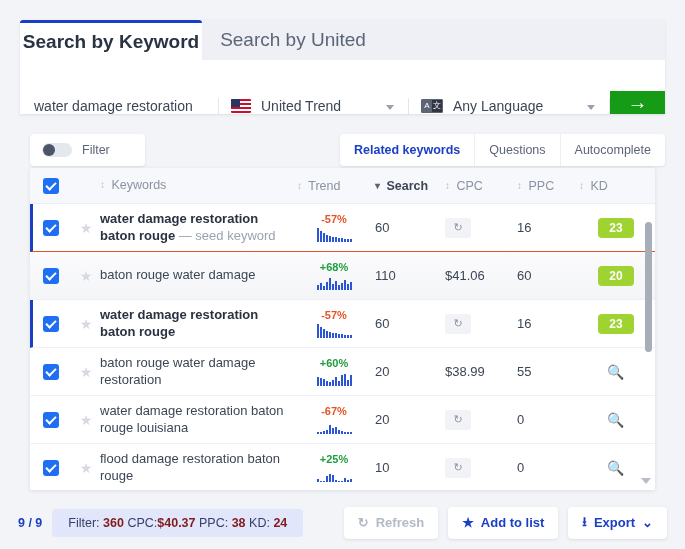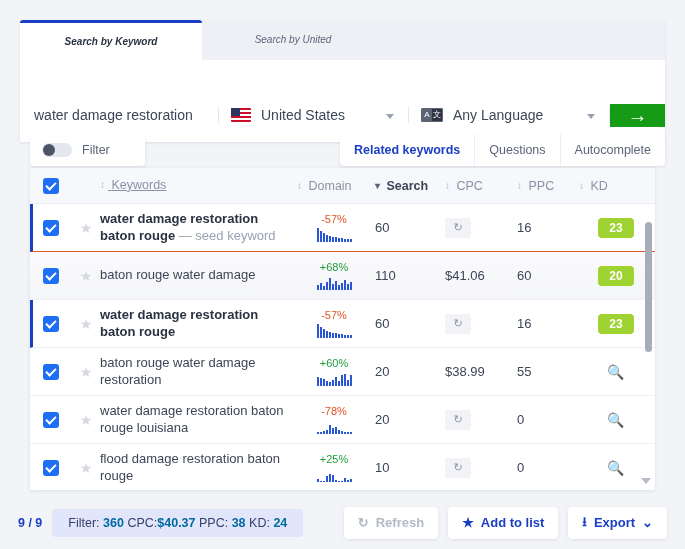--- a/index.html
+++ b/index.html
@@ -18,31 +18,31 @@
   
   .top-card {
     position: absolute; left: 20px; top: 20px;
     width: 645px; background: #fff;
     border-radius: 4px 4px 0 0;
     box-shadow: 0 1px 3px rgba(16,30,70,.10);
   }
   .tabs-row { display: flex; height: 40px; background: #eef0f5; border-radius: 4px 4px 0 0; }
   .tab {
     flex: 0 0 182px; height: 40px; line-height: 40px;
-    text-align: center; font-size: 10px; color: #5c6577;
-    cursor: pointer; background: #eef0f5; font-style: italic;
+    text-align: center; font-size: 19px; color: #5c6577;
+    cursor: pointer; background: #eef0f5;
   }
   .tab.active {
     background: #fff; color: #2a3342; font-weight: bold;
     border-top: 3px solid #1a3fc4; line-height: 37px;
     border-radius: 3px 3px 0 0;
   }
   .tab-filler { flex: 1 1 auto; background: #eef0f5; }
 
-  .search-row { display: flex; height: 54px; align-items: center; background: #fff; margin-top: 28px; }
+  .search-row { display: flex; height: 54px; align-items: flex-end; background: #fff; }
   .kw-input {
     flex: 0 0 199px; display: flex; align-items: center;
     padding: 0 14px; font-size: 14px; color: #3c4656;
     border-right: 1px solid #e3e6ec;
     white-space: nowrap; overflow: hidden;
   }
   .selector {
     display: flex; align-items: center; gap: 10px;
     padding: 0 12px; border-right: 1px solid #e3e6ec;
     font-size: 14px; color: #3c4656; cursor: pointer;
@@ -145,21 +145,21 @@
 
   .c-check { flex: 0 0 42px; display: flex; justify-content: center; }
   .c-star  { flex: 0 0 28px; display: flex; justify-content: center; }
   .c-kw    { flex: 1 1 auto; padding-right: 8px; line-height: 1.25; }
   .c-trend { flex: 0 0 74px; text-align: center; position: relative; }
   .c-search{ flex: 0 0 74px; padding-left: 4px; }
   .c-cpc   { flex: 0 0 72px; text-align: left; }
   .c-ppc   { flex: 0 0 60px; text-align: left; }
   .c-kd    { flex: 0 0 78px; text-align: center; }
 
-  .thead .c-kw { padding-left: 28px; text-decoration: underline; }
+  .thead .c-kw { padding-left: 28px; }
   .thead .c-trend, .thead .c-search, .thead .c-cpc,
   .thead .c-ppc, .thead .c-kd { text-align: left; }
   .thead .c-kd { padding-left: 2px; }
   .sort-ic {
     display: inline-block; margin-right: 3px; font-size: 10px;
     color: #b3bac6; vertical-align: 1px;
   }
   .th-active { color: #3c4656; font-weight: bold; }
   .th-active .sort-ic { color: #5c6577; }
 
@@ -170,21 +170,21 @@
   .cbx::after {
     content: ""; position: absolute; left: 5px; top: 2px;
     width: 4px; height: 8px; border: solid #fff;
     border-width: 0 2px 2px 0; transform: rotate(45deg);
   }
   .star { color: #d5d9e1; font-size: 14px; cursor: pointer; }
 
   .kw-bold { font-weight: bold; color: #2a3342; }
   .kw-seed { color: #9aa2b1; font-weight: normal; }
 
-  .trend-pct { font-size: 11px; font-weight: normal; display: block; margin-bottom: 1px; }
+  .trend-pct { font-size: 11px; font-weight: bold; display: block; margin-bottom: 1px; }
   .up { color: #1f9d3d; }
   .down { color: #e2542a; }
   .spark { display: flex; align-items: flex-end; justify-content: center; gap: 1px; height: 16px; }
   .spark i { display: block; width: 2px; background: #2a56d6; }
 
   .refresh-chip {
     width: 26px; height: 20px; border-radius: 3px; background: #f1f3f7;
     display: inline-flex; align-items: center; justify-content: center;
     color: #8a93a3; font-size: 11px; cursor: pointer;
   }
@@ -214,21 +214,21 @@
   .footer {
     position: absolute; left: 0; bottom: 0; width: 685px; height: 53px;
     background: #f2f4f7; display: flex; align-items: center; gap: 10px;
     padding: 0 18px;
   }
   .count { font-size: 12.5px; font-weight: bold; color: #1a3fc4; }
   .stats {
     background: #e2e6fb; border-radius: 4px; padding: 7px 16px;
     font-size: 12.5px; color: #35406a;
   }
-  .stats b { color: #0369a1; }
+  .stats b { color: #7f1d1d; }
   .fbtn {
     display: flex; align-items: center; gap: 7px;
     height: 32px; padding: 0 14px; background: #fff;
     border-radius: 4px; box-shadow: 0 1px 3px rgba(16,30,70,.10);
     font-size: 13px; font-weight: bold; color: #1a3fc4; cursor: pointer;
   }
   .fbtn.disabled { color: #b3bac6; }
   .fbtn .gl { font-size: 13px; }
   .spacer { flex: 1 1 auto; }
 </style>
@@ -248,21 +248,21 @@
       <div class="tab-filler"></div>
     </div>
 
     <div class="search-row">
       <div class="kw-input">
         <span>water damage restoration</span>
       </div>
 
       <div class="selector sel-country">
         <span class="flag"></span>
-        <span>United States</span>
+        <span>United Trend</span>
         <span class="caret"></span>
       </div>
 
       <div class="selector sel-lang">
         <span class="lang-icon">
             <i>A</i>
             <i>文</i>
           </span>
         <span>Any Language</span>
         <span class="caret"></span>
@@ -297,21 +297,21 @@
     <div class="thead">
       <div class="c-check">
         <span class="cbx"></span>
       </div>
       <div class="c-kw">
         <span class="sort-ic">↕</span>
         <span>Keywords</span>
       </div>
       <div class="c-trend">
         <span class="sort-ic">↕</span>
-        <span>Domain</span>
+        <span>Trend</span>
       </div>
       <div class="c-search th-active">
         <span class="sort-ic">▾</span>
         <span>Search</span>
       </div>
       <div class="c-cpc">
         <span class="sort-ic">↕</span>
         <span>CPC</span>
       </div>
       <div class="c-ppc">
@@ -447,21 +447,21 @@
         </div>
         <div class="row">
           <div class="c-check">
             <span class="cbx"></span>
           </div>
           <div class="c-star">
             <span class="star">★</span>
           </div>
           <div class="c-kw">water damage restoration baton rouge louisiana</div>
           <div class="c-trend">
-            <span class="trend-pct down">-78%</span>
+            <span class="trend-pct down">-67%</span>
             <span class="spark">
               <i style="height:2px"></i>
               <i style="height:2px"></i>
               <i style="height:3px"></i>
               <i style="height:4px"></i>
               <i style="height:9px"></i>
               <i style="height:6px"></i>
               <i style="height:7px"></i>
               <i style="height:4px"></i>
               <i style="height:3px"></i>

